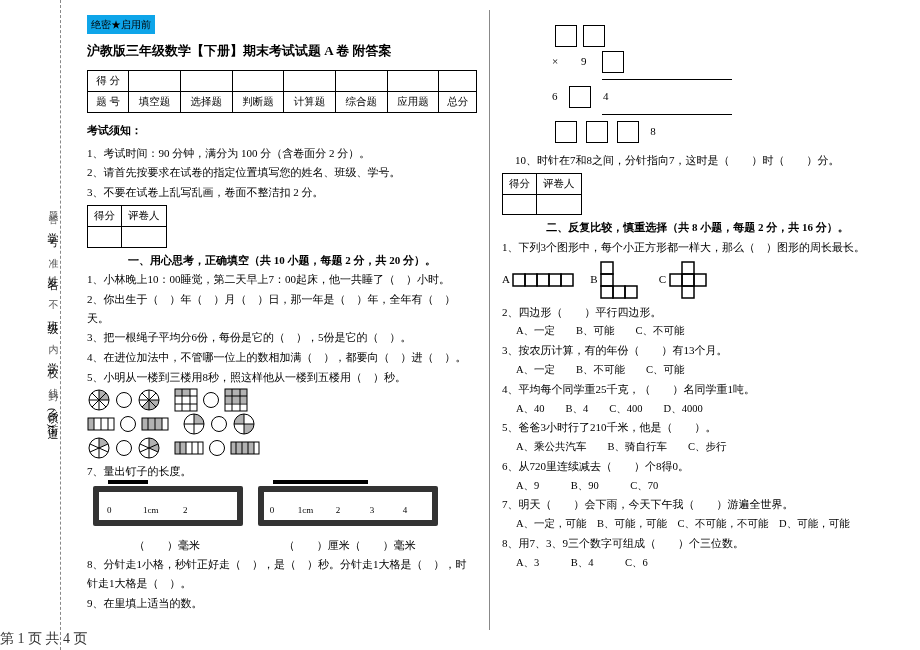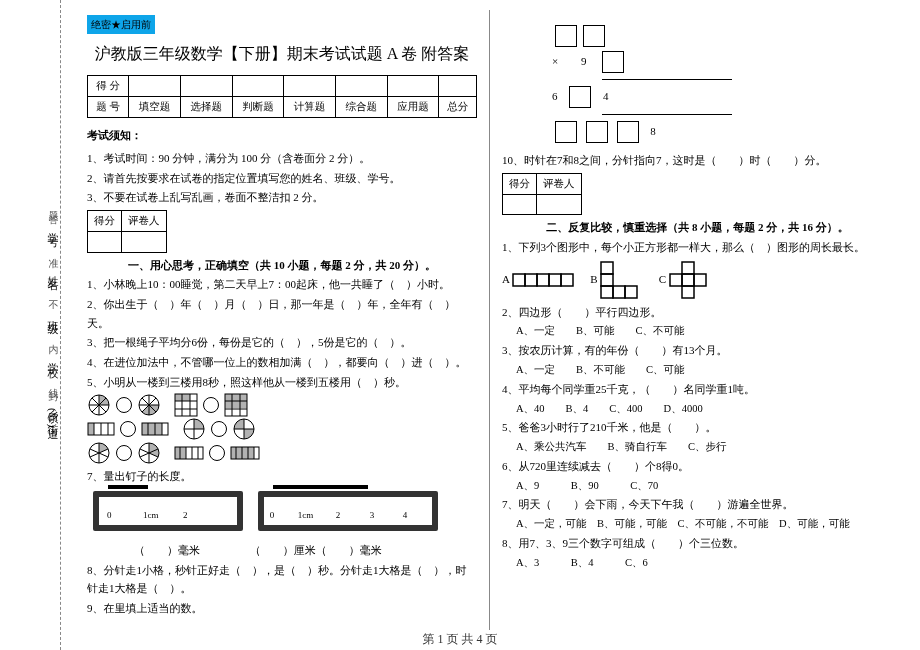--- a/index.html
+++ b/index.html
@@ -52,23 +52,23 @@
     line-height: 1.7;
   }
   .col.left { border-right: 1px solid #888; }
   .secret {
     background: #0ea5e9;
     display: inline-block;
     padding: 1px 4px;
     font-size: 10px;
   }
   .title {
-    text-align: center;
-    font-weight: normal;
-    font-size: 16px;
+    text-align: left;
+    font-weight: bold;
+    font-size: 13px;
     margin: 6px 0 8px;
   }
   table.score {
     border-collapse: collapse;
     width: 100%;
     margin-bottom: 8px;
   }
   table.score td {
     border: 1px solid #000;
     text-align: center;
@@ -95,21 +95,21 @@
   }
   .ruler .face { position:absolute; left:6px; right:6px; top:6px; bottom:6px; background:#fff;}
   .ruler .num { position:absolute; bottom:8px; font-size:9px;}
   .nail { position:absolute; top:-6px; height:4px; background:#000;}
   .box {
     display:inline-block; width:20px; height:20px; border:1.5px solid #000;
     vertical-align:middle; margin:0 3px;
   }
   .line { border-bottom:1px solid #000; display:block; width:130px; margin:6px 0 6px 50px;}
   .footer {
-    position:absolute; bottom:2px; left:0; right:0; text-align:center; font-size:12px; color:#333;
+    position:absolute; bottom:2px; left:0; right:0; font-size:14px; color:#333;
   }
   .q { margin:1px 0;}
   .opts { margin-left:14px; font-size:10.5px;}
   .svg-frac { vertical-align: middle; }
 </style>
 </head>
 <body>
 
 <div class="binding">
   <span class="note">题</span>
@@ -302,21 +302,21 @@
         <span class="nail" style="left:15px; width:95px;"></span>
         <span class="num" style="left:12px;">0</span>
         <span class="num" style="left:40px;">1cm</span>
         <span class="num" style="left:78px;">2</span>
         <span class="num" style="left:112px;">3</span>
         <span class="num" style="left:145px;">4</span>
       </span>
     </div>
     <div>
       <span style="display:inline-block; width:160px; text-align:center;">（　　）毫米</span>
-      <span style="display:inline-block; width:200px; text-align:left;">（　　）厘米（　　）毫米</span>
+      <span style="display:inline-block; width:200px; text-align:center;">（　　）厘米（　　）毫米</span>
     </div>
 
     <div class="q">8、分针走1小格，秒针正好走（　），是（　）秒。分针走1大格是（　），时针走1大格是（　）。</div>
     <div class="q">9、在里填上适当的数。</div>
   </div>
 
   <div class="col">
     <div style="margin-left:50px; margin-top:10px;">
       <div><span class="box"></span><span class="box"></span></div>
       <div style="margin-top:4px;">
@@ -332,21 +332,21 @@
       </div>
       <span class="line"></span>
       <div>
         <span class="box"></span>
         <span class="box"></span>
         <span class="box"></span>
         <span style="margin-left:6px;">8</span>
       </div>
     </div>
 
-    <div class="q" style="margin-top:8px;">10、时针在7和8之间，分针指向7，这时是（　　）时（　　）分。</div>
+    <div class="q" style="margin-top:8px;margin-left:13px;">10、时针在7和8之间，分针指向7，这时是（　　）时（　　）分。</div>
 
     <table class="mini-score">
       <tbody>
           <tr>
             <td>得分</td>
             <td>评卷人</td>
           </tr>
       <tr>
             <td>&nbsp;</td>
             <td>&nbsp;</td>

